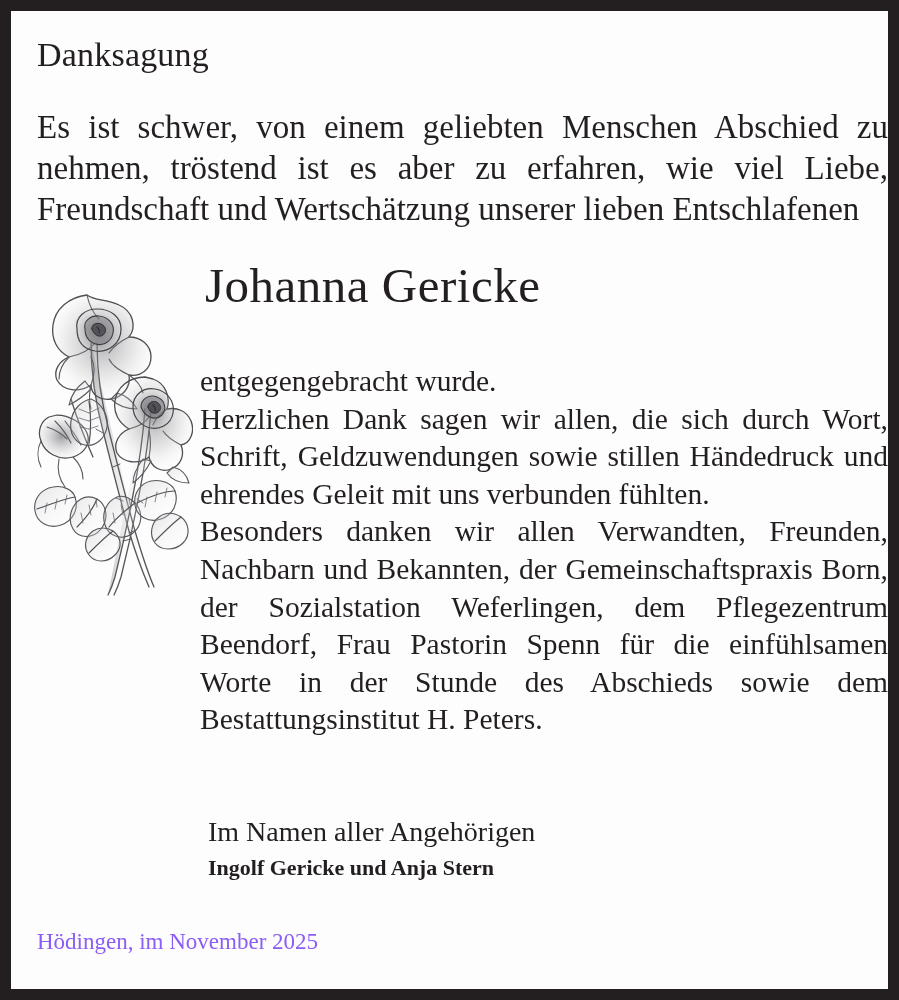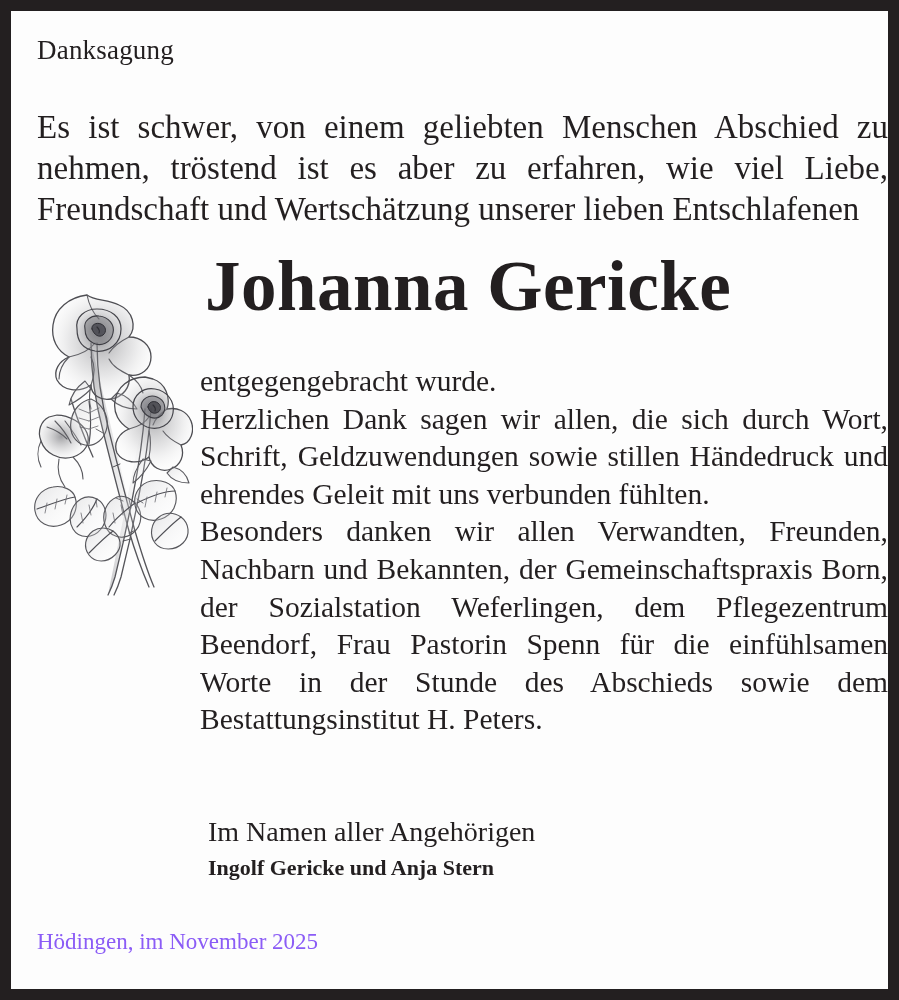--- a/index.html
+++ b/index.html
@@ -31,21 +31,21 @@
     height: 100%;
     background: #fdfdfd;
     overflow: hidden;
   }
 
   
   #kicker {
     position: absolute;
     left: 26px;
     top: 25px;
-    font-size: 27px;
+    font-size: 34px;
     line-height: 1.1;
     color: #231f20;
     letter-spacing: 0.2px;
     white-space: nowrap;
   }
 
   
   #intro {
     position: absolute;
     left: 26px;
@@ -58,23 +58,23 @@
     text-align-last: left;
     hyphens: manual;
   }
 
   
   #deceased-name {
     position: absolute;
     left: 194px;
     top: 243px;
     width: 683px;
-    font-size: 71px;
+    font-size: 49px;
     line-height: 64px;
-    font-weight: bold;
+    font-weight: normal;
     color: #231f20;
     letter-spacing: 0.5px;
     white-space: nowrap;
   }
 
   
   #rose-illustration {
     position: absolute;
     left: 22px;
     top: 270px;

